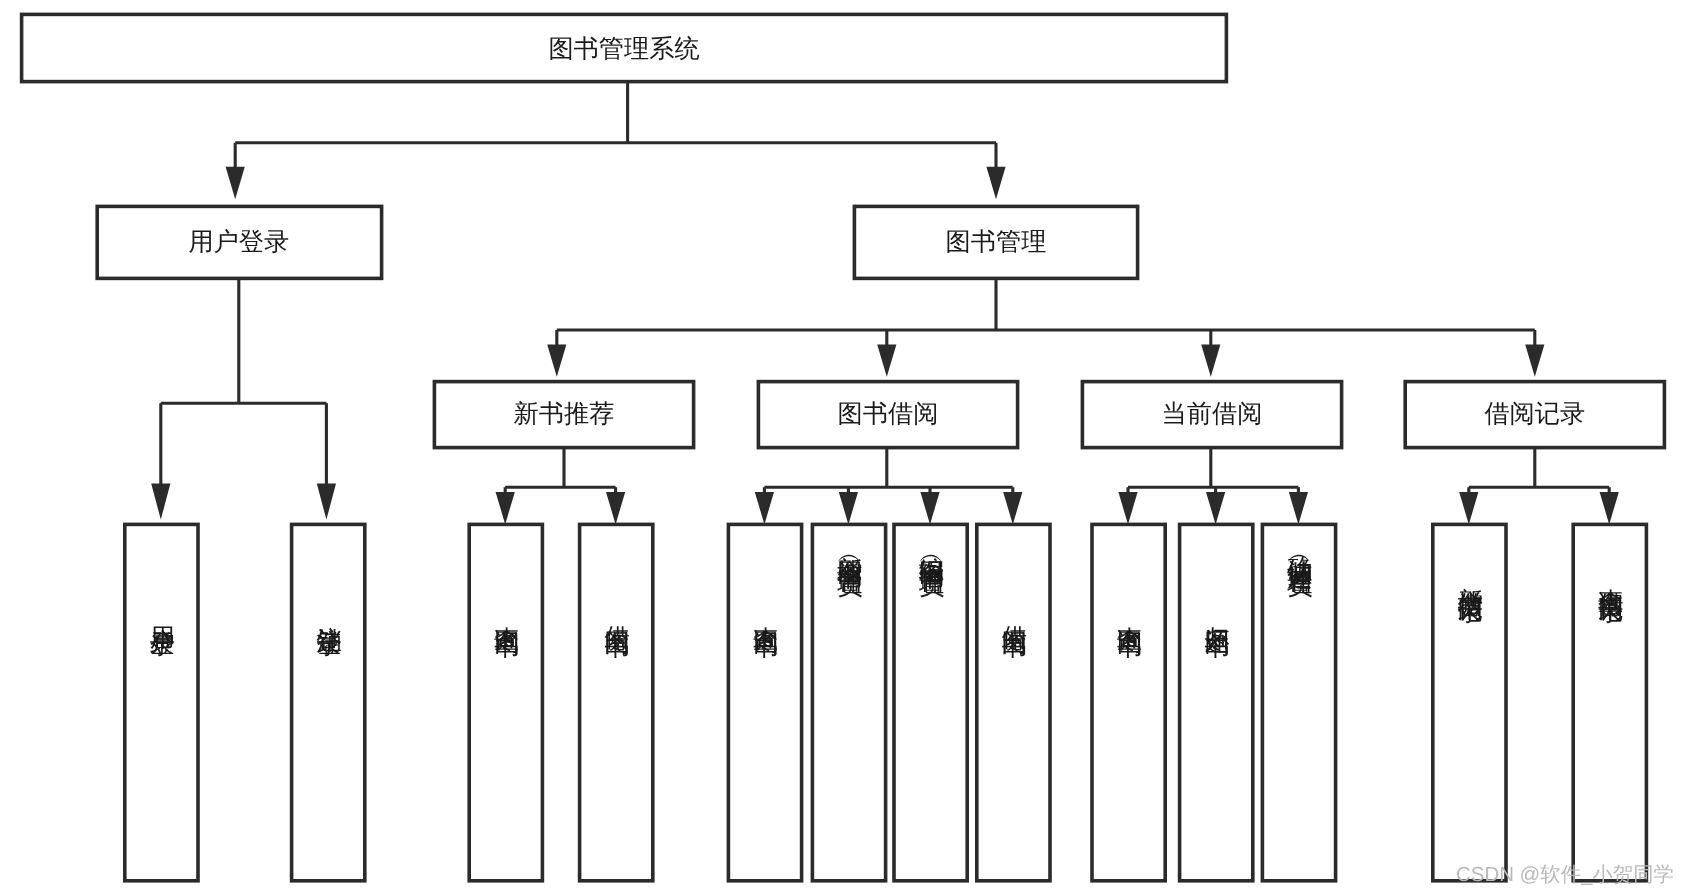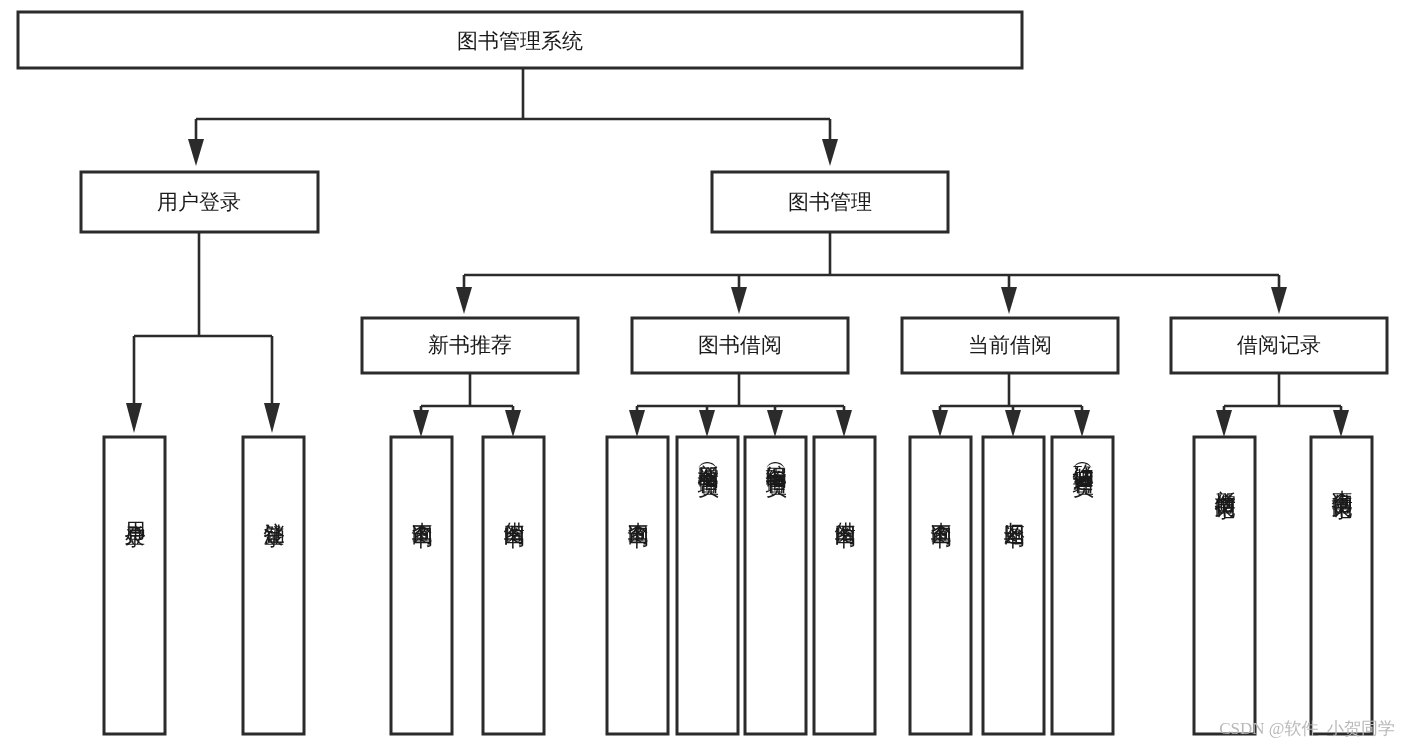--- a/index.html
+++ b/index.html
@@ -66,21 +66,21 @@
     line-height: 1.22;
     color: #1a1a1a;
     letter-spacing: 2px;
     white-space: nowrap;
     text-align: start;
   }
   .watermark {
     position: absolute;
     right: 10px;
     bottom: 7px;
-    font-family: Liberation Serif, serif;
+    font-family: Liberation Sans, sans-serif;
     font-size: 17px;
     color: #b9b9b9;
     white-space: nowrap;
     user-select: none;
   }
 </style>
 </head>
 <body>
 
 <div id="diagram-root">

